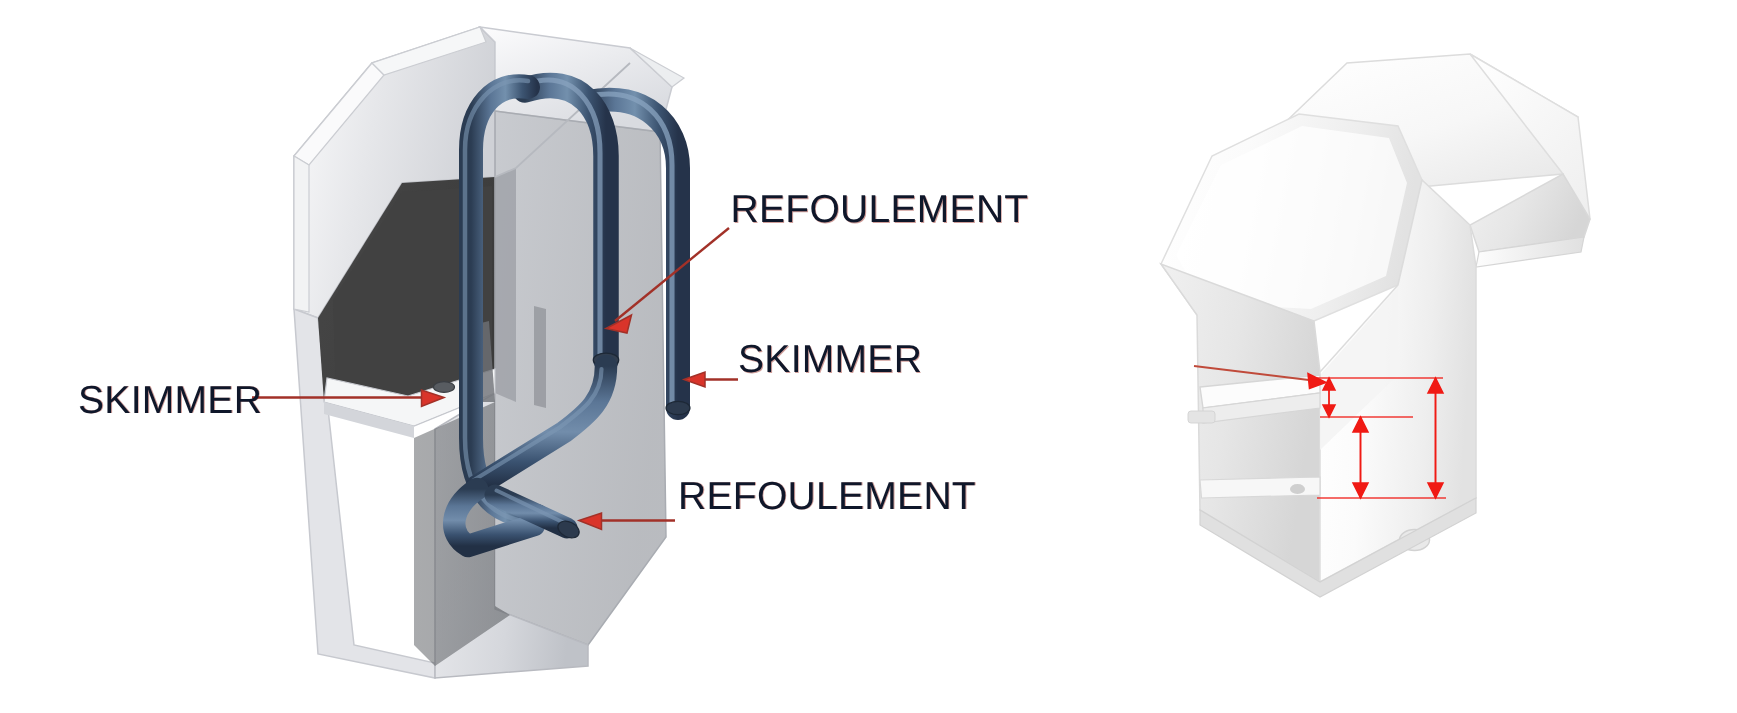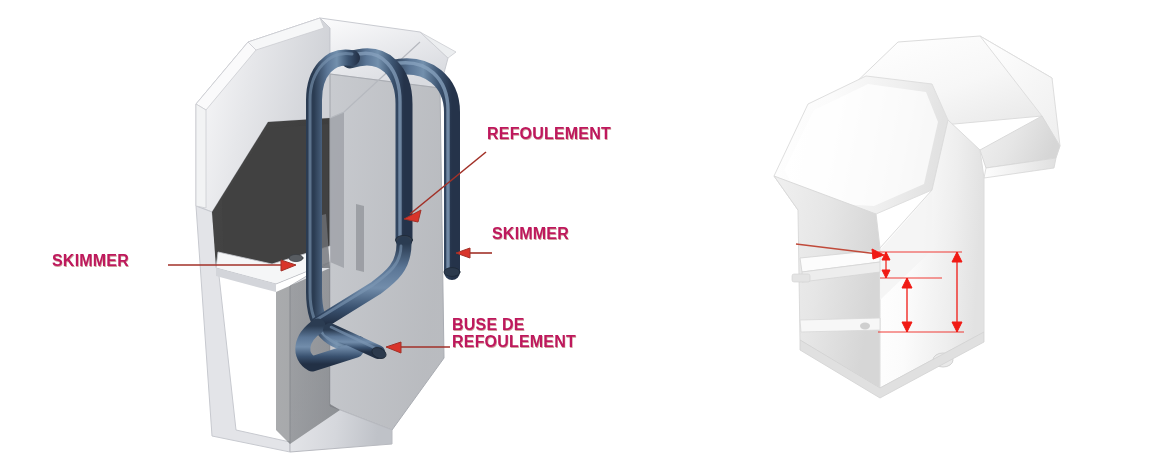--- a/index.html
+++ b/index.html
@@ -29,24 +29,24 @@
     position: absolute;
     left: 0; top: 0;
     width: 100%;
     height: 100%;
     display: block;
   }
 
   
   .callout {
     position: absolute;
-    color: #be185d;
+    color: #0f172a;
     font-family: "Liberation Sans", sans-serif;
-    font-weight: bold;
-    font-size: 16px;
+    font-weight: normal;
+    font-size: 26px;
     line-height: 1.05;
     letter-spacing: 0.2px;
     white-space: nowrap;
     text-shadow: 0.6px 0.6px 0 rgba(150,40,30,0.45);
     -webkit-font-smoothing: antialiased;
   }
   .callout .ln { display: block; }
 
   #lbl-refoulement      { left: 487px; top: 126px; }
   #lbl-aspiration       { left: 492px; top: 226px; }
@@ -177,21 +177,20 @@
 
     <div class="callout" id="lbl-refoulement">
       <span class="ln">REFOULEMENT</span>
     </div>
 
     <div class="callout" id="lbl-aspiration">
       <span class="ln">SKIMMER</span>
     </div>
 
     <div class="callout" id="lbl-buse">
-      <span class="ln">BUSE DE</span>
       <span class="ln">REFOULEMENT</span>
     </div>
 
     <div class="callout" id="lbl-skimmer">
       <span class="ln">SKIMMER</span>
     </div>
   </div>
 
   <div class="panel" id="panel-right">
     <svg class="svg-full" viewBox="0 0 478 475" preserveAspectRatio="none">

